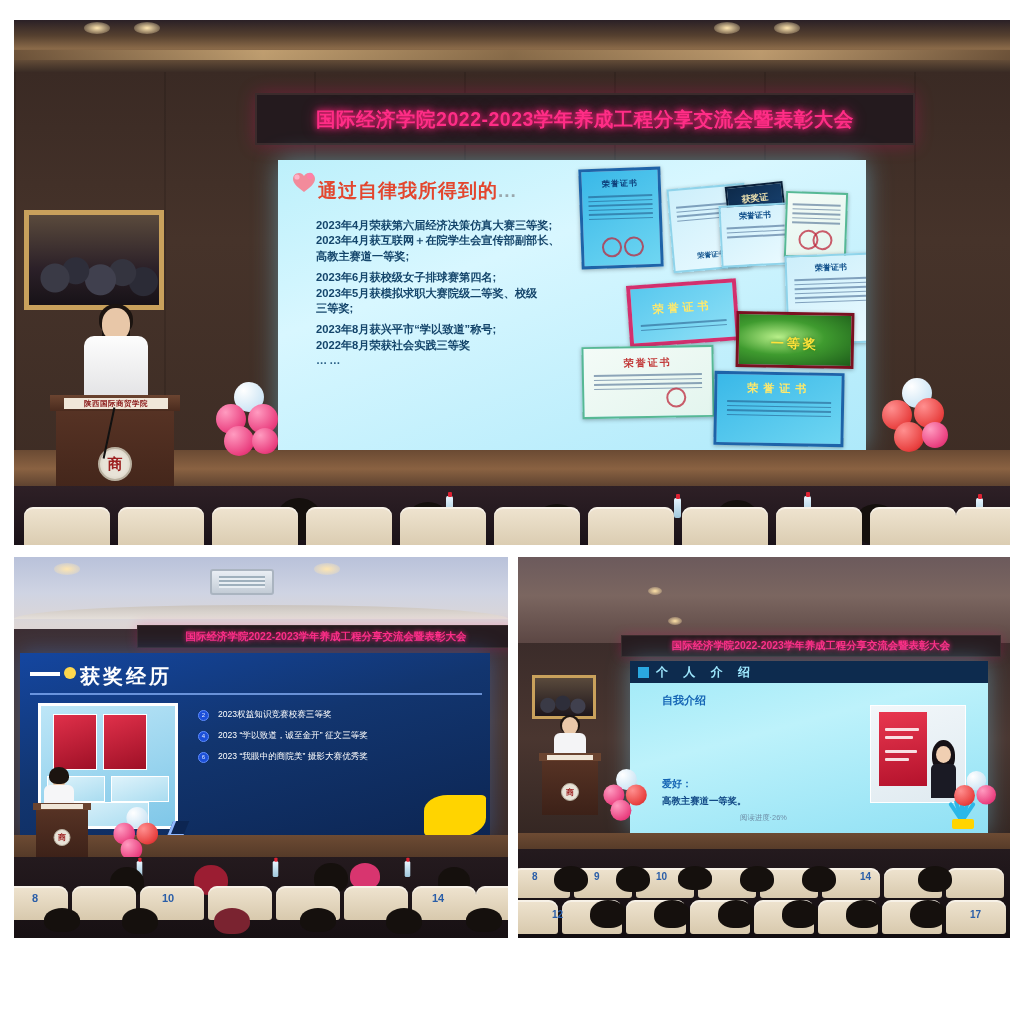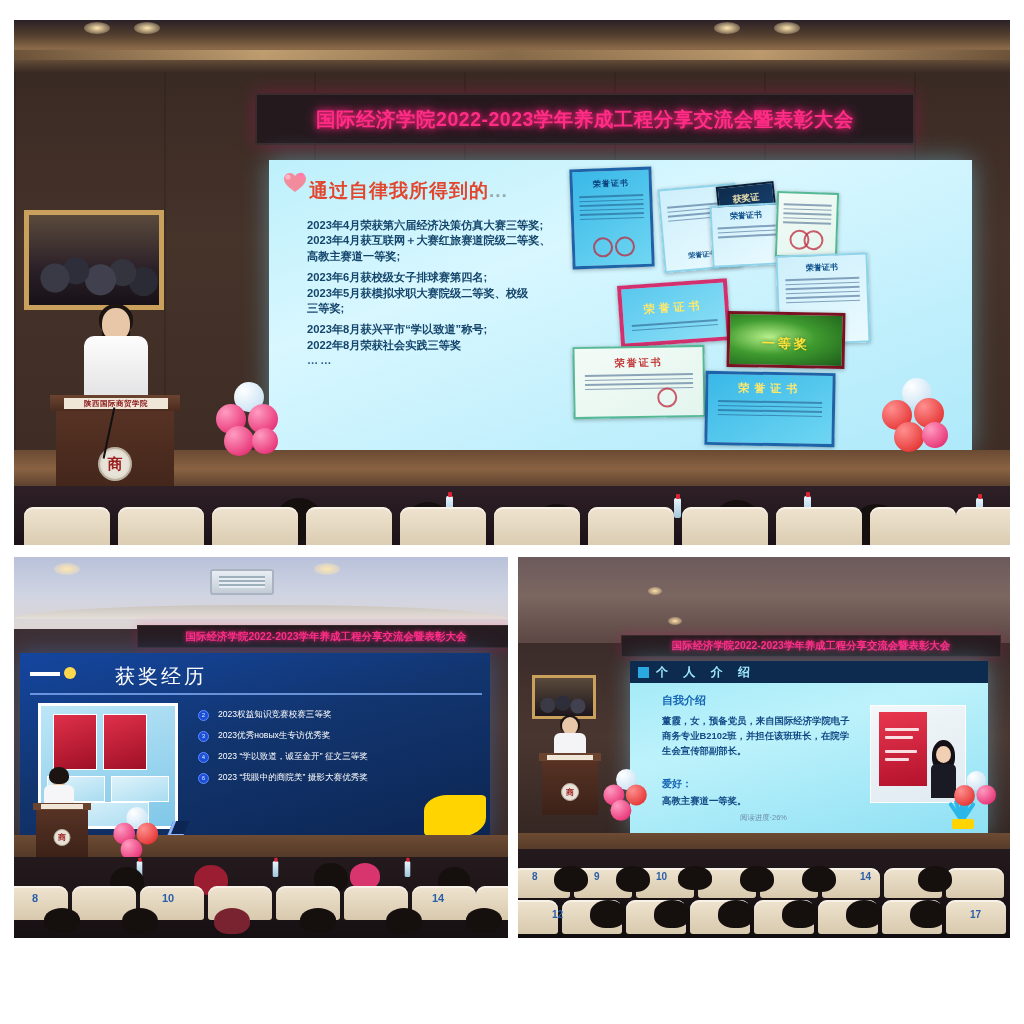--- a/index.html
+++ b/index.html
@@ -44,21 +44,21 @@
     box-shadow: 0 0 18px rgba(255,0,120,.25);
   }
   .led-text{
     color:#ff2d86; font-weight:bold; font-size:19.5px; letter-spacing:.5px;
     white-space:nowrap;
     text-shadow:0 0 6px #ff1f7a, 0 0 14px rgba(255,40,130,.7);
   }
 
   
   .screen{
-    position:absolute; left:255px; top:140px; width:703px; height:290px;
+    position:absolute; left:264px; top:140px; width:588px; height:290px;
     background:linear-gradient(160deg,#bdf0fb 0%, #d8f7ff 35%, #aee9fa 100%);
     box-shadow:0 0 24px rgba(120,220,255,.45);
     overflow:hidden;
   }
   .slide-title{
     position:absolute; left:40px; top:18px; font-size:19px; font-weight:bold;
     color:#e3462e; letter-spacing:1px;
   }
   .slide-title .dots{ color:#9aa7ad; font-weight:bold; }
   .slide-heart{
@@ -177,22 +177,22 @@
     box-shadow:0 0 12px rgba(255,0,120,.22);
   }
   .bl-led span{ color:#ff2d86; font-weight:bold; font-size:10.5px; white-space:nowrap;
     text-shadow:0 0 5px #ff1f7a; }
 
   .bl-screen{
     position:absolute; left:6px; top:96px; width:470px; height:186px;
     background:linear-gradient(165deg,#1446a0 0%, #12356f 45%, #0c2552 100%);
     overflow:hidden; box-shadow:0 0 22px rgba(60,140,255,.35);
   }
-  .bl-stitle{ position:absolute; left:60px; top:10px; font-size:20px; font-weight:normal; color:#ffffff;
-    letter-spacing:3px;margin-left:35px; }
+  .bl-stitle{ position:absolute; left:60px; top:10px; font-size:20px; font-weight:bold; color:#ffffff;
+    letter-spacing:3px; }
   .bl-dot-y{ position:absolute; left:44px; top:14px; width:12px; height:12px; border-radius:50%;
     background:#ffd84d; }
   .bl-dash{ position:absolute; left:10px; top:19px; width:30px; height:4px; background:#ffffff; }
   .bl-rule{ position:absolute; left:10px; top:40px; width:452px; height:2px; background:#8fb8ff; opacity:.7;}
   .bl-imgbox{ position:absolute; left:18px; top:50px; width:140px; height:126px;
     background:linear-gradient(160deg,#bde6f7,#7fc7e8); border:3px solid #ffffff; overflow:hidden; }
   .bl-imgbox .redbk{ position:absolute; left:12px; top:8px; width:44px; height:56px;
     background:linear-gradient(160deg,#e0304a,#9e1026); border:1px solid #fff; }
   .bl-imgbox .redbk2{ position:absolute; left:62px; top:8px; width:44px; height:56px;
     background:linear-gradient(160deg,#e0304a,#9e1026); border:1px solid #fff; }
@@ -307,21 +307,21 @@
         <circle cx="18" cy="4" r="3.2" fill="#ff7fa8"></circle>
         <circle cx="5" cy="5" r="2.6" fill="#ffb3c9"></circle>
       </svg>
 
       <div class="slide-title">
         <span>通过自律我所得到的</span><span class="dots">...</span>
       </div>
 
       <div class="slide-body">
         <p>2023年4月荣获第六届经济决策仿真大赛三等奖;</p>
-        <p>2023年4月获互联网＋大赛红旅赛道院级二等奖、</p>
+        <p>2023年4月获互联网＋在院学生会宣传部副部长、</p>
         <p>高教主赛道一等奖;</p>
         <div class="gap"></div>
         <p>2023年6月获校级女子排球赛第四名;</p>
         <p>2023年5月获模拟求职大赛院级二等奖、校级</p>
         <p>三等奖;</p>
         <div class="gap"></div>
         <p>2023年8月获兴平市“学以致道”称号;</p>
         <p>2022年8月荣获社会实践三等奖</p>
         <p class="ellip">……</p>
       </div>
@@ -512,24 +512,20 @@
         <div class="papr" style="left:70px;top:70px;width:58px;height:26px"></div>
         <div class="papr" style="left:16px;top:96px;width:92px;height:26px"></div>
       </div>
 
       <div class="bl-bullets">
         <div class="row">
           <span class="bdot">2</span>
           <span class="btxt">2023权益知识竞赛校赛三等奖</span>
         </div>
         <div class="row">
-          <span class="bdot">3</span>
-          <span class="btxt">2023优秀новых生专访优秀奖</span>
-        </div>
-        <div class="row">
           <span class="bdot">4</span>
           <span class="btxt">2023 “学以致道，诚至金开” 征文三等奖</span>
         </div>
         <div class="row">
           <span class="bdot">6</span>
           <span class="btxt">2023 “我眼中的商院美” 摄影大赛优秀奖</span>
         </div>
       </div>
 
       <div class="bl-yellow"></div>
@@ -605,21 +601,20 @@
     <div class="br-frame">
         <div class="crowd"></div>
       </div>
 
     <div class="br-screen">
       <div class="br-tbar"></div>
       <div class="br-tsq"></div>
       <div class="br-ttl">个 人 介 绍</div>
 
       <div class="br-sub">自我介绍</div>
-      <div class="br-par">董霞，女，预备党员，来自国际经济学院电子商务专业B2102班，并担任该班班长，在院学生会宣传部副部长。</div>
       <div class="br-hobby">爱好：</div>
       <div class="br-hobby2">高教主赛道一等奖。</div>
       <div class="br-prog">阅读进度·26%</div>
 
       <div class="br-pic">
         <div class="poster">
           <span class="pl" style="left:6px;top:16px;width:34px"></span>
           <span class="pl" style="left:6px;top:24px;width:28px"></span>
           <span class="pl" style="left:6px;top:38px;width:32px"></span>
           <span class="pl" style="left:6px;top:46px;width:24px"></span>

